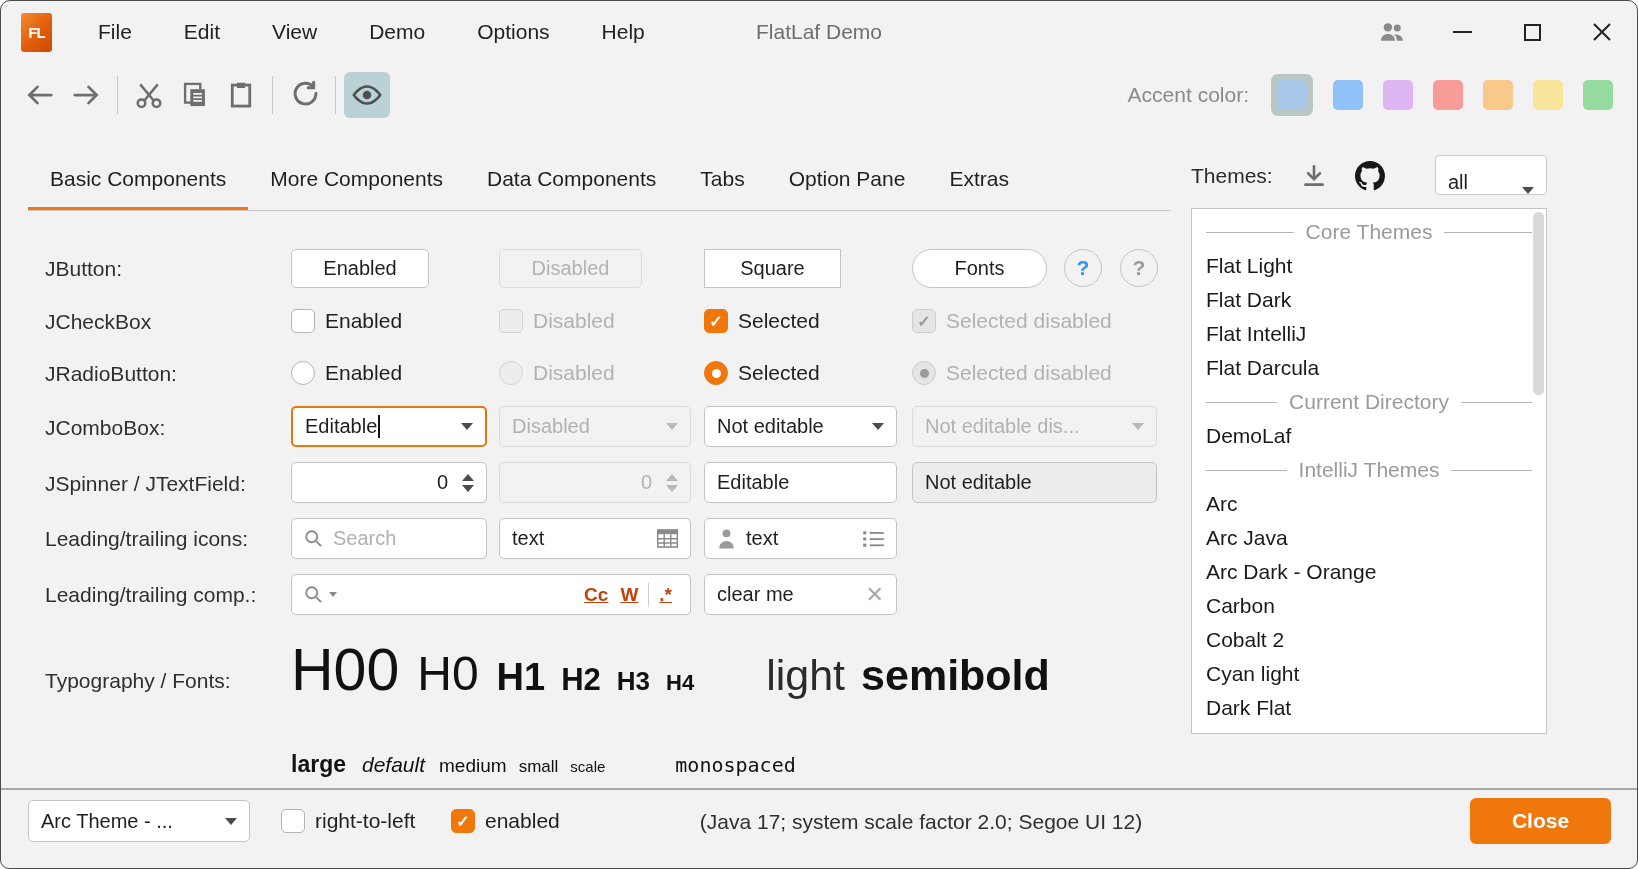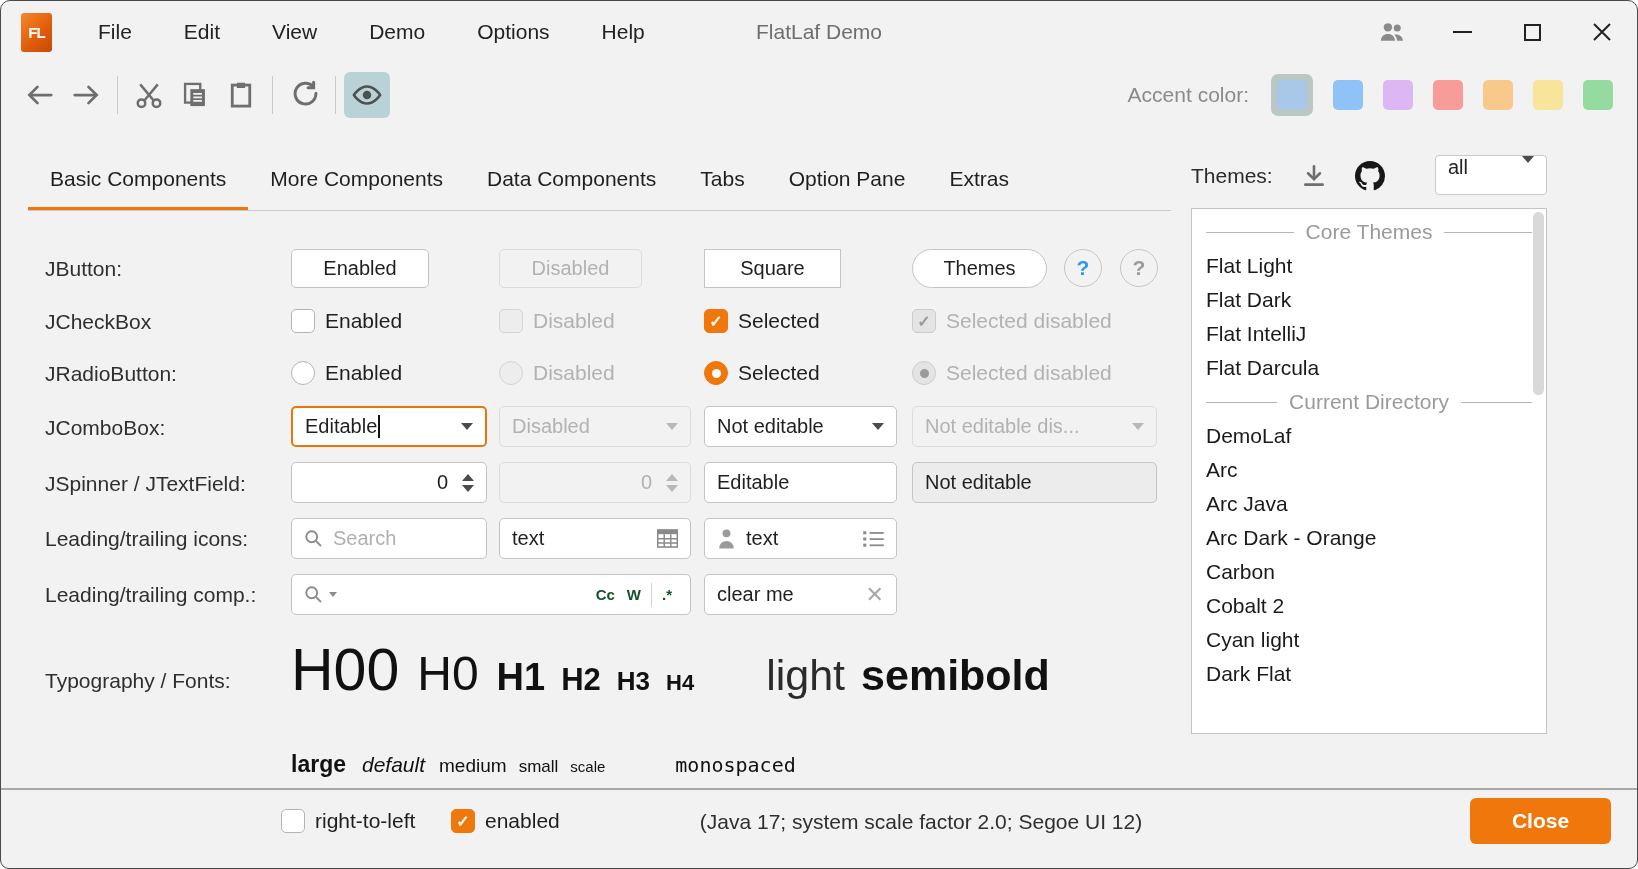--- a/index.html
+++ b/index.html
@@ -35,21 +35,21 @@
   
   .tabbar { position:absolute; left:27px; top:150px; width:1143px; height:60px; display:flex; border-bottom:1px solid #c9c9c9; }
   .tab { font-size:21px; color:#1f1f1f; padding:0 22px; display:flex; align-items:center; border-bottom:3px solid transparent; }
   .tab.selected { border-bottom-color:#f0770b; }
   
   .themes-head { position:absolute; left:1190px; top:150px; width:356px; height:50px; display:flex; align-items:center; }
   .themes-label { font-size:21px; color:#2b2b2b; }
   .themes-ico { margin-left:28px; display:flex; align-items:center; }
   .filter-combo {
     position:absolute; right:0; top:4px; width:112px; height:40px; background:#fff; border:1px solid #c9c9c9; border-radius:4px;
-    display:flex; align-items:flex-start; padding:0 12px; font-size:20px; color:#222;
+    display:flex; align-items:flex-end; padding:0 12px; font-size:20px; color:#222;
   }
   .themes-list {
     position:absolute; left:1190px; top:207px; width:356px; height:526px;
     background:#fff; border:1px solid #c4c4c4; overflow:hidden; padding-top:6px;
   }
   .tl-item { height:34px; line-height:34px; font-size:21px; color:#1a1a1a; padding-left:14px; white-space:nowrap; }
   .tl-item.selected { background:#c2660b; color:#fff; }
   .tl-sep { height:34px; display:flex; align-items:center; gap:12px; color:#9a9a9a; font-size:21px; padding:0 14px; }
   .tl-sep::before, .tl-sep::after { content:""; flex:1; height:1px; background:#b5b5b5; }
   .tl-scroll { position:absolute; right:2px; top:3px; width:11px; height:183px; background:#d9d9d9; border-radius:6px; }
@@ -90,21 +90,21 @@
         padding:0 12px; font-size:20px; color:#1f1f1f; }
   .tf.noedit { background:#ececec; }
   .tf.dis { background:#f2f2f2; border-color:#dcdcdc; color:#b2b2b2; }
   .spinner-arrows { margin-left:auto; display:flex; flex-direction:column; gap:4px; align-items:center; }
   .tri-up { width:0; height:0; border-left:6px solid transparent; border-right:6px solid transparent; border-bottom:7px solid #4c4c4c; }
   .tri-dn { width:0; height:0; border-left:6px solid transparent; border-right:6px solid transparent; border-top:7px solid #4c4c4c; }
   .dis .tri-up { border-bottom-color:#b8b8b8; } .dis .tri-dn { border-top-color:#b8b8b8; }
   .spin-val { margin-left:auto; } .spinner-arrows { margin-left:14px; }
   .ph { color:#b0b0b0; }
   .trail { margin-left:auto; display:flex; align-items:center; }
-  .mini-btn { font-size:15px; font-weight:bold; color:#14532d; padding:0 6px; }
+  .mini-btn { font-size:19px; font-weight:bold; color:#c2410c; padding:0 6px;text-decoration:underline; }
   .vline { width:1px; height:24px; background:#d0d0d0; margin:0 4px; }
   .clear-x { margin-left:auto; color:#a8a8a8; font-size:22px; }
   
   .typo1 { position:absolute; left:290px; top:425px; display:flex; align-items:baseline; color:#111; }
   .typo2 { position:absolute; left:290px; top:540px; display:flex; align-items:baseline; color:#111; }
   .h00{font-size:59px;} .h0{font-size:48px; margin-left:18px;} .h1{font-size:38px; font-weight:bold; margin-left:18px;}
   .h2{font-size:31px; font-weight:bold; margin-left:16px;} .h3{font-size:26px; font-weight:bold; margin-left:16px;}
   .h4{font-size:22px; font-weight:bold; margin-left:16px;}
   .wlight{font-size:43px; font-weight:300; margin-left:72px; color:#2b2b2b;}
   .wsemi{font-size:43px; font-weight:bold; margin-left:16px;}
@@ -254,37 +254,38 @@
     </div>
   </div>
   <div class="themes-list">
     <div class="tl-sep">Core Themes</div>
     <div class="tl-item">Flat Light</div>
     <div class="tl-item">Flat Dark</div>
     <div class="tl-item">Flat IntelliJ</div>
     <div class="tl-item">Flat Darcula</div>
     <div class="tl-sep">Current Directory</div>
     <div class="tl-item">DemoLaf</div>
+    <div class="tl-sep">IntelliJ Themes</div>
     <div class="tl-item">Arc</div>
     <div class="tl-item">Arc Java</div>
     <div class="tl-item">Arc Dark - Orange</div>
     <div class="tl-item">Carbon</div>
     <div class="tl-item">Cobalt 2</div>
     <div class="tl-item">Cyan light</div>
     <div class="tl-item">Dark Flat</div>
     <div class="tl-scroll"></div>
   </div>
 
   <div class="content">
 
     <div class="rlabel" style="top:46px">JButton:</div>
     <div class="cell btn" style="left:290px; top:38px; width:138px">Enabled</div>
     <div class="cell btn disabled" style="left:498px; top:38px; width:143px">Disabled</div>
     <div class="cell btn square" style="left:703px; top:38px; width:137px">Square</div>
-    <div class="cell btn round" style="left:911px; top:38px; width:135px">Themes</div>
+    <div class="cell btn round" style="left:911px; top:38px; width:135px">Fonts</div>
     <div class="cell helpbtn" style="left:1063px; top:38px; color:#2d96f3">?</div>
     <div class="cell helpbtn" style="left:1119px; top:38px; color:#9a9a9a">?</div>
 
     <div class="rlabel" style="top:99px">JCheckBox</div>
     <div class="cell cbrow" style="left:290px; top:98px">
       <span class="cb"></span>
       <span>Enabled</span>
     </div>
     <div class="cell cbrow dis" style="left:498px; top:98px">
       <span class="cb dis"></span>
@@ -433,20 +434,24 @@
       <span class="szdefault">default</span>
       <span class="szmedium">medium</span>
       <span class="szsmall">small</span>
       <span class="szmini">scale</span>
       <span class="szmono">monospaced</span>
     </div>
   </div>
 
   <div class="bottom-line"></div>
   <div class="statusbar">
+    <div class="theme-combo">
+      <span>Arc Theme - ...</span>
+      <span class="arrow-dn"></span>
+    </div>
     <div class="cbrow sb-cb1">
       <span class="cb"></span>
       <span>right-to-left</span>
     </div>
     <div class="cbrow sb-cb2">
       <span class="cb sel">✓</span>
       <span>enabled</span>
     </div>
     <div class="status-text">(Java 17;  system scale factor 2.0; Segoe UI 12)</div>
     <div class="close-btn">Close</div>

